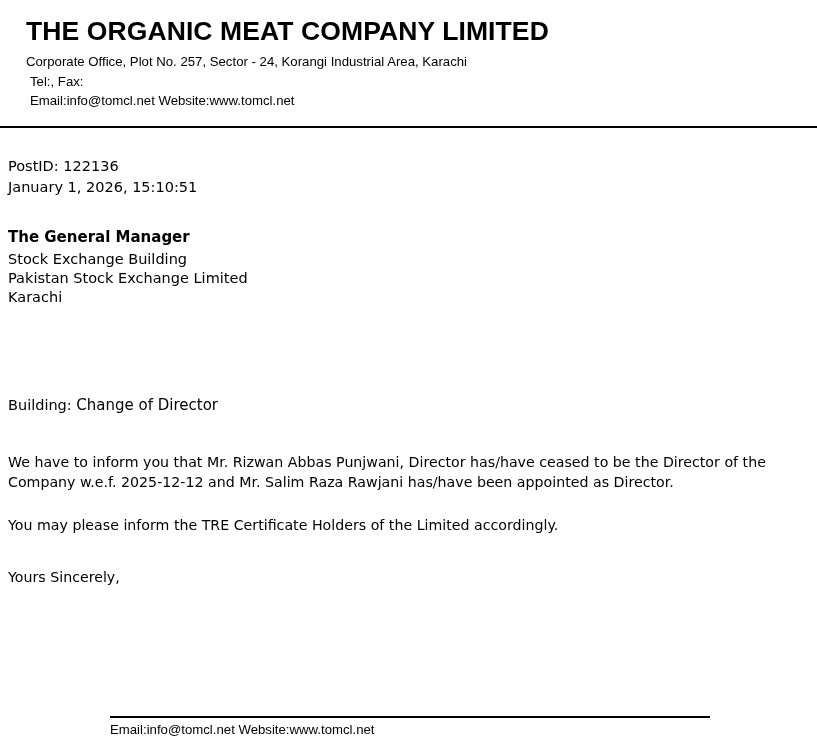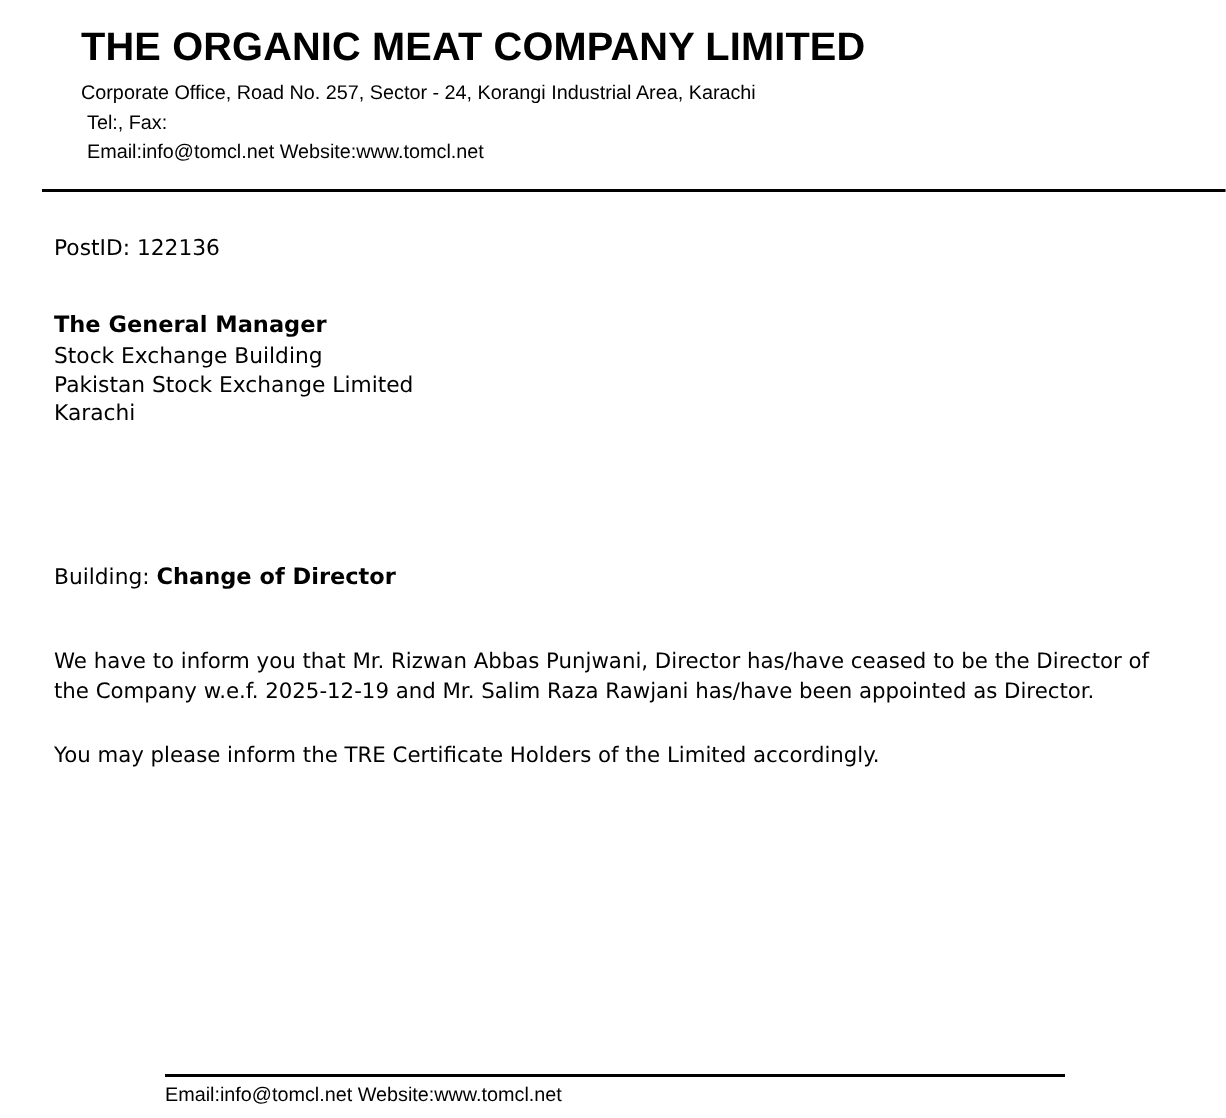--- a/index.html
+++ b/index.html
@@ -13,21 +13,20 @@
     font-family: "DejaVu Sans", sans-serif;
     color: #000000;
     position: relative;
     overflow: hidden;
   }
   .page {
     position: relative;
     width: 817px;
     height: 745px;
     box-sizing: border-box;
-    padding-left: 28px;
   }
   
   .letterhead {
     padding: 10px 0 6px 26px;
   }
   .company-name {
     font-family: "Liberation Sans", sans-serif;
     font-weight: bold;
     font-size: 26.5px;
     letter-spacing: 0.1px;
@@ -71,21 +70,21 @@
     font-size: 15px;
     padding-bottom: 2px;
   }
   .recipient div { white-space: nowrap; }
 
   .subject {
     margin-top: 88px;
     font-size: 14.5px;
   }
   .subject .sub-label { font-weight: normal; }
-  .subject .sub-value { font-weight: bold; font-size: 15px; }
+  .subject .sub-value { font-weight: normal; font-size: 15px; }
 
   .salutation {
     margin-top: 24px;
     font-size: 13.8px;
   }
   .para {
     margin-top: 38px;
     font-size: 14.2px;
     line-height: 1.45;
     max-width: 760px;
@@ -118,49 +117,51 @@
     white-space: nowrap;
   }
 </style>
 </head>
 <body>
 
 <div class="page">
 
   <div class="letterhead">
     <div class="company-name">THE ORGANIC MEAT COMPANY LIMITED</div>
-    <div class="addr-line">Corporate Office, Road No. 257, Sector - 24, Korangi Industrial Area, Karachi</div>
+    <div class="addr-line">Corporate Office, Plot No. 257, Sector - 24, Korangi Industrial Area, Karachi</div>
     <div class="addr-line indent">Tel:,  Fax:</div>
     <div class="addr-line indent">Email:info@tomcl.net Website:www.tomcl.net</div>
   </div>
   <hr class="head-rule">
 
   <div class="body-area">
 
     <div class="meta">
       <div>PostID: 122136</div>
+      <div>January 1, 2026, 15:10:51</div>
     </div>
 
     <div class="recipient">
       <div class="gm">The General Manager</div>
       <div>Stock Exchange Building</div>
       <div>Pakistan Stock Exchange Limited</div>
       <div>Karachi</div>
     </div>
 
     <div class="subject">
       <span class="sub-label">Building:</span>
       <span class="sub-value">Change of Director</span>
     </div>
 
 
-    <div class="para">We have to inform you that Mr. Rizwan Abbas Punjwani, Director has/have ceased to be the Director of the Company w.e.f. 2025-12-19 and Mr. Salim Raza Rawjani has/have been appointed as Director.</div>
+    <div class="para">We have to inform you that Mr. Rizwan Abbas Punjwani, Director has/have ceased to be the Director of the Company w.e.f. 2025-12-12 and Mr. Salim Raza Rawjani has/have been appointed as Director.</div>
 
     <div class="para second">You may please inform the TRE Certificate Holders of the Limited accordingly.</div>
 
+    <div class="signoff">Yours Sincerely,</div>
 
   </div>
 
   <div class="footer">
     <hr class="foot-rule">
     <div class="foot-text">Email:info@tomcl.net Website:www.tomcl.net</div>
   </div>
 
 </div>
 

